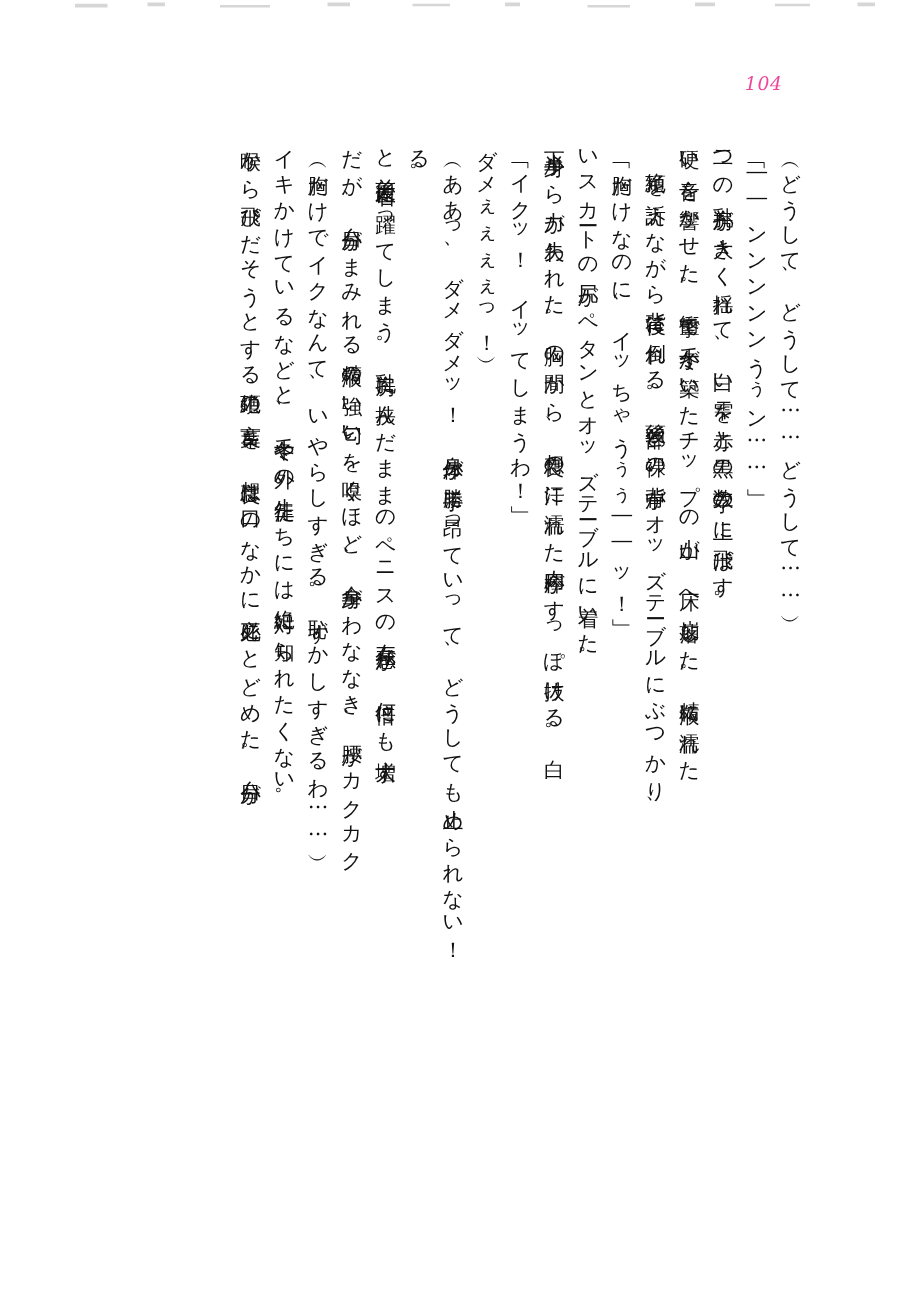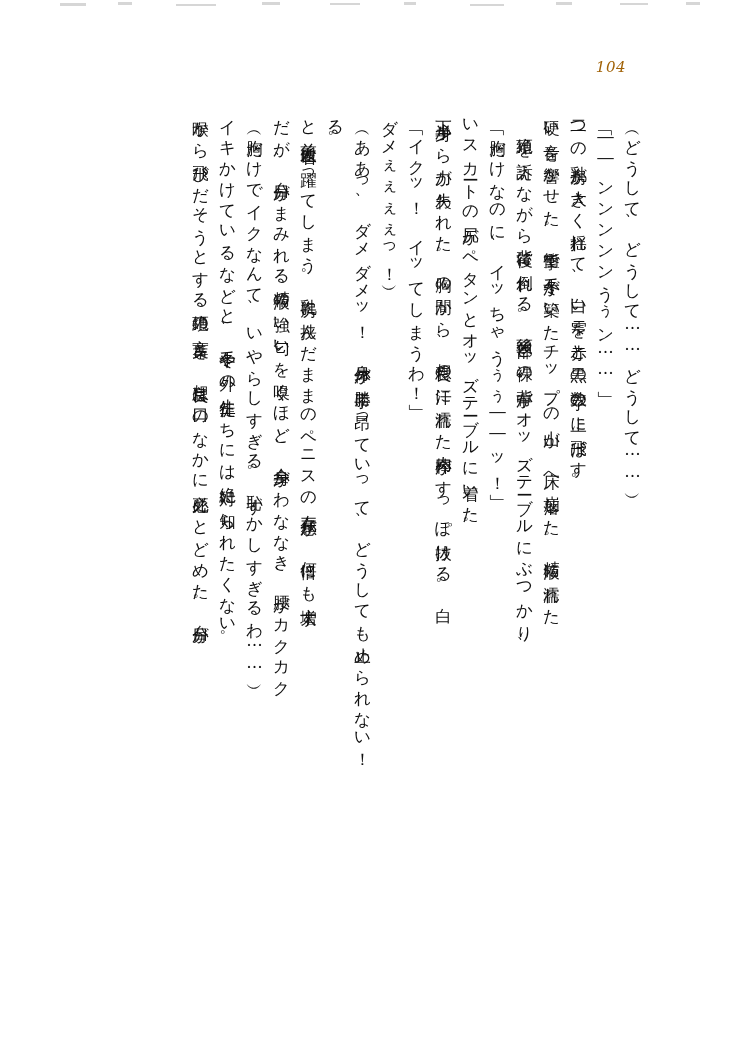--- a/index.html
+++ b/index.html
@@ -23,21 +23,21 @@
     opacity: 0.85;
   }
 
   .page-number {
     position: absolute;
     top: 58px;
     right: 110px;
     font-family: "DejaVu Serif", "Liberation Serif", serif;
     font-size: 15px;
     font-style: italic;
-    color: #a16207;
+    color: #ec4899;
     letter-spacing: 0.5px;
   }
 
   
   .text-block {
     position: absolute;
     top: 108px;
     right: 96px;
     height: 790px;
     display: flex;

